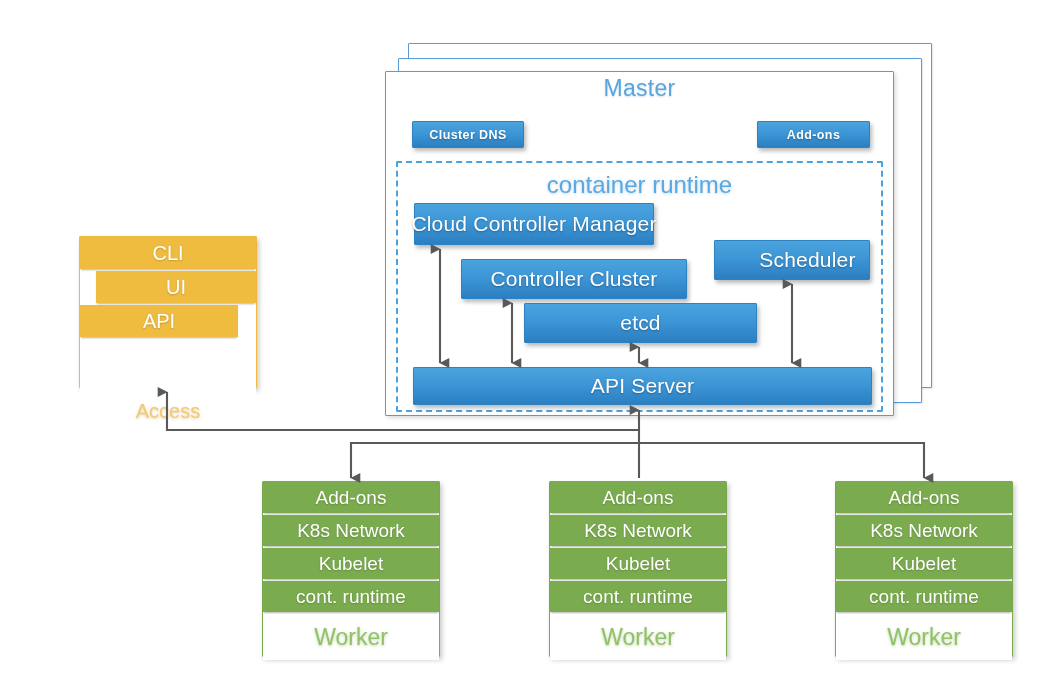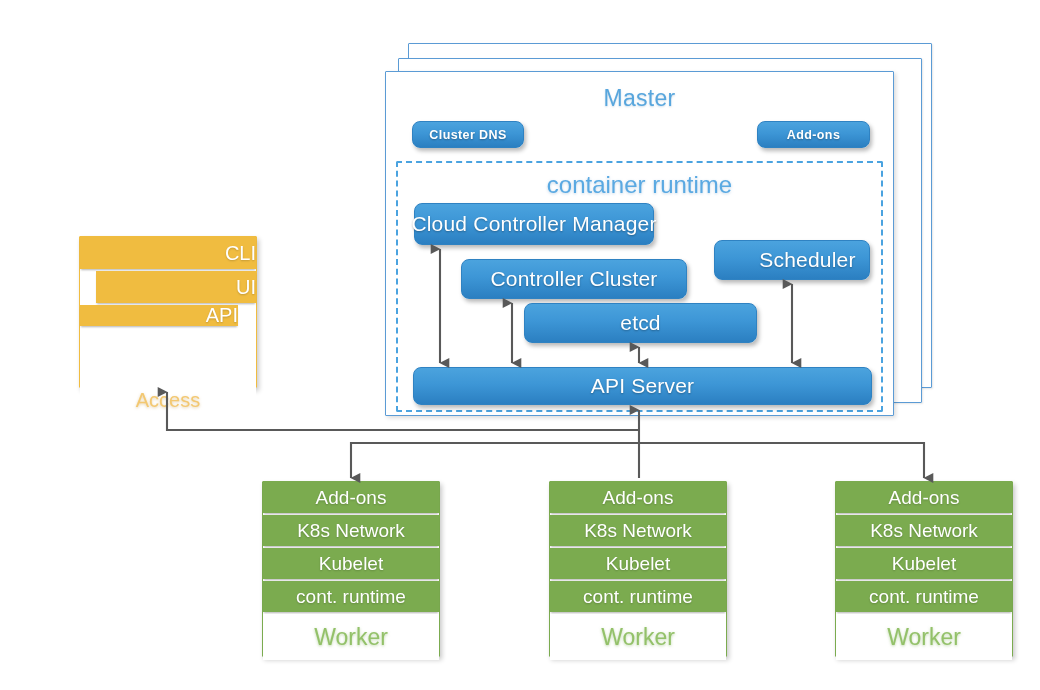--- a/index.html
+++ b/index.html
@@ -60,39 +60,39 @@
   
   .blue-box {
     background: linear-gradient(to bottom, #4ba3de 0%, #3d96d6 45%, #2b7fc1 100%);
     border: 1px solid #2f82c2;
     color: #ffffff;
     display: flex;
     align-items: center;
     justify-content: center;
     box-shadow: 2px 3px 4px rgba(0,0,0,.28);
     text-shadow: 0 1px 2px rgba(0,0,0,.30);
-    border-radius: 8px;
+    border-radius: 1px;
     white-space: nowrap;
   }
   .blue-box.small { font-size: 12.5px; font-weight: 600; letter-spacing: .4px; }
   .blue-box.large { font-size: 21px; letter-spacing: .2px; }
 
   
   .stack-outer {
     background: #ffffff;
     border: 1px solid #f0bc40;
     box-shadow: 2px 3px 5px rgba(0,0,0,.22);
     border-radius: 1px;
   }
   .orange-cell {
     background: #f0bc40;
     color: #ffffff;
     display: flex;
     align-items: center;
-    justify-content: flex-end;
+    justify-content: center;
     font-size: 20px;
     text-shadow: 0 1px 2px rgba(0,0,0,.20);
     box-shadow: 0 2px 2px -1px rgba(0,0,0,.30);
   }
   .stack-caption-orange {
     display: flex; align-items: center; justify-content: center;
     color: #f3c871;
     font-size: 20px;
     background: #ffffff;
     text-shadow: 0 1px 3px rgba(210,180,120,.65);
@@ -128,21 +128,21 @@
   .wire { stroke: #595959; stroke-width: 2.1; fill: none; }
 </style>
 </head>
 <body>
 
 <div id="canvas">
 
   <div class="abs master-frame back" style="left:408px; top:43px; width:524px; height:345px;"></div>
   <div class="abs master-frame mid" style="left:398px; top:58px; width:524px; height:345px;"></div>
   <div class="abs master-frame front" style="left:385px; top:71px; width:509px; height:345px;">
-    <div class="master-title" style="top:13px;">Master</div>
+    <div class="master-title" style="top:3px;">Master</div>
   </div>
 
   <div class="abs blue-box small" style="left:412px; top:121px; width:112px; height:27px;">
     <span>Cluster DNS</span>
   </div>
   <div class="abs blue-box small" style="left:757px; top:121px; width:113px; height:27px;">
     <span>Add-ons</span>
   </div>
 
   <div class="abs dashed-frame" style="left:396px; top:161px; width:487px; height:251px;">
@@ -169,21 +169,21 @@
     <span>etcd</span>
   </div>
 
   <div class="abs stack-outer" style="left:79px; top:236px; width:178px; height:152px;">
     <div class="orange-cell" style="height:32px; margin:0 0 2px 0;">
       <span>CLI</span>
     </div>
     <div class="orange-cell" style="height:32px; margin:0 0 2px 16px;">
       <span>UI</span>
     </div>
-    <div class="orange-cell" style="height:21px; margin:0 18px 2px 0;">
+    <div class="orange-cell" style="height:32px; margin:0 18px 2px 0;">
       <span>API</span>
     </div>
     <div class="stack-caption-orange" style="height:61px;margin-top:44px;">
       <span>Access</span>
     </div>
   </div>
 
   <div class="abs worker-outer" style="left:262px; top:481px; width:178px; height:176px;">
     <div class="green-cell" style="height:31px; margin-bottom:2px;">
       <span>Add-ons</span>

